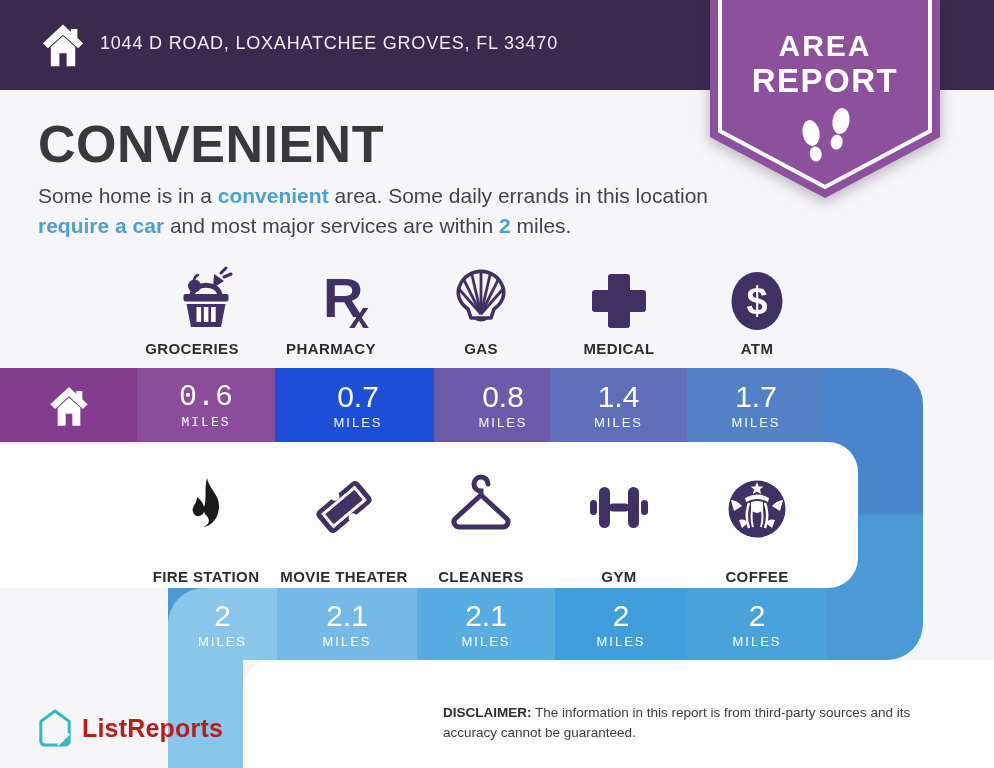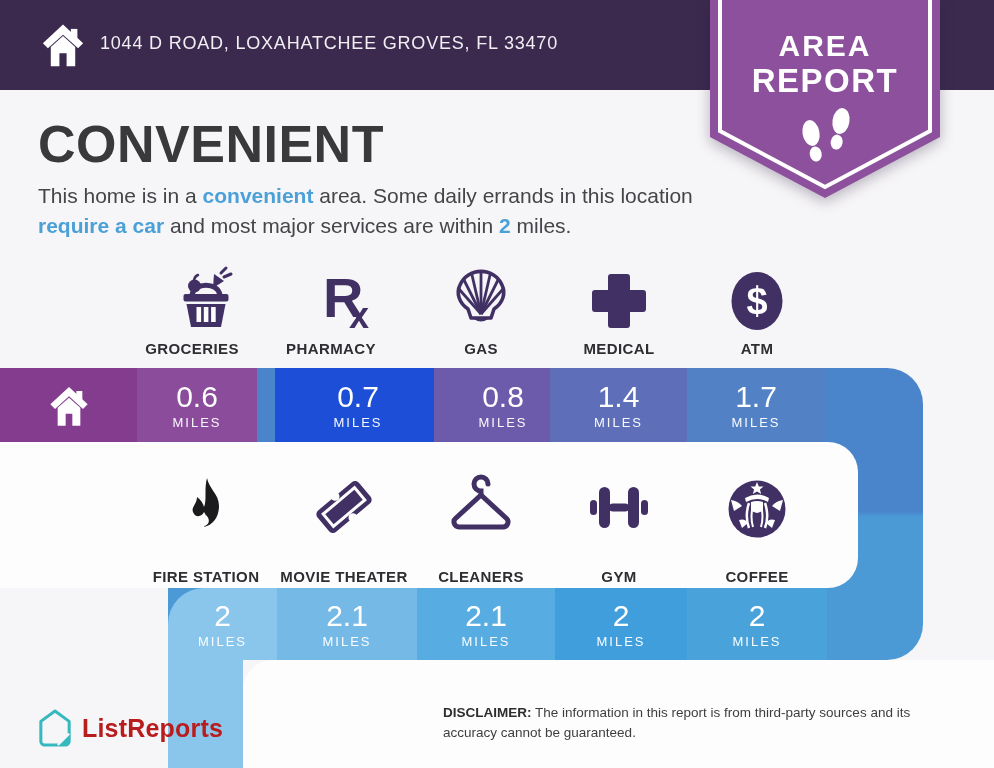--- a/index.html
+++ b/index.html
@@ -36,21 +36,21 @@
   .seg .num { font-size:30px; font-weight:400; line-height:32px; }
   .seg .unit { font-size:13px; letter-spacing:2px; margin-top:2px; opacity:.96; }
   .connector { position:absolute; left:823px; top:368px; width:100px; height:292px;
     background:linear-gradient(180deg,#4A84CB 0%,#4A84CB 49%,#4B9AD6 51%,#4B9AD6 100%);
     border-radius:0 36px 36px 0; z-index:0; }
   .descender { position:absolute; left:168px; top:600px; width:75px; height:168px; background:#8AC6EC; z-index:1; }
   .inner-white-1 { position:absolute; left:0; top:442px; width:858px; height:146px; background:#FDFDFE; border-radius:0 30px 30px 0; z-index:2; }
   .inner-white-2 { position:absolute; left:243px; top:660px; width:751px; height:108px; background:#FDFDFE; border-top-left-radius:30px; z-index:2; }
   
   .b1-home { left:0; width:137px; background:#833C8E; }
-  .b1-s1 { left:137px; width:120px; background:#8A4C9B; }
+  .b1-s1 { left:137px; width:138px; background:#8A4C9B;font-family:Liberation Mono, monospace; }
   .b1-s2 { left:275px; width:166px; background:#1d4ed8; }
   .b1-s3 { left:412px; width:138px; background:#6C5BAA;margin-left:22px; }
   .b1-s4 { left:550px; width:137px; background:#5E6EB8; }
   .b1-s5 { left:687px; width:138px; background:#5381C6; }
   
   .b2-s1 { left:0; width:109px; background:#8AC6EC; border-top-left-radius:36px; }
   .b2-s2 { left:109px; width:140px; background:#75BAE7; }
   .b2-s3 { left:249px; width:138px; background:#57ACE1; }
   .b2-s4 { left:387px; width:132px; background:#3F9EDB; }
   .b2-s5 { left:519px; width:140px; background:#4AA2DA; }
@@ -88,21 +88,21 @@
       </g>
       <g transform="translate(131,121) rotate(9)">
         <ellipse cx="0" cy="0" rx="8.5" ry="13" fill="#fff"></ellipse>
         <ellipse cx="-1" cy="21.5" rx="6" ry="7.5" fill="#fff"></ellipse>
       </g>
     </g>
   </svg>
 </div>
 
 <div class="title">CONVENIENT</div>
-<div class="desc"><span>This home is in a </span><span class="accent">convenient</span><span> area. Some daily errands in this location </span><span class="accent">require a car</span><span> and most major services are within </span><span class="accent">2</span><span> miles.</span></div>
+<div class="desc"><span>Some home is in a </span><span class="accent">convenient</span><span> area. Some daily errands in this location </span><span class="accent">require a car</span><span> and most major services are within </span><span class="accent">2</span><span> miles.</span></div>
 
 <div class="poi-icon r1i" style="left:171px">
   <svg width="70" height="70" viewBox="0 0 70 70">
     <circle cx="23.5" cy="22" r="6.5" fill="#413064"></circle>
     <path d="M23,16 q1,-4 4,-5" stroke="#413064" stroke-width="2.5" fill="none" stroke-linecap="round"></path>
     <path d="M43,10 L53,17 L42,24 Z" fill="#413064"></path>
     <path d="M50,9 l5,-5 M53,13 l7,-3" stroke="#413064" stroke-width="3" fill="none" stroke-linecap="round"></path>
     <path d="M21,31 C23,18 47,18 49,31" fill="none" stroke="#413064" stroke-width="5"></path>
     <rect x="12.5" y="30" width="45" height="7.5" rx="2" fill="#413064"></rect>
     <path d="M15.5,40 H54.5 L50,63 H20 Z" fill="#413064"></path>

